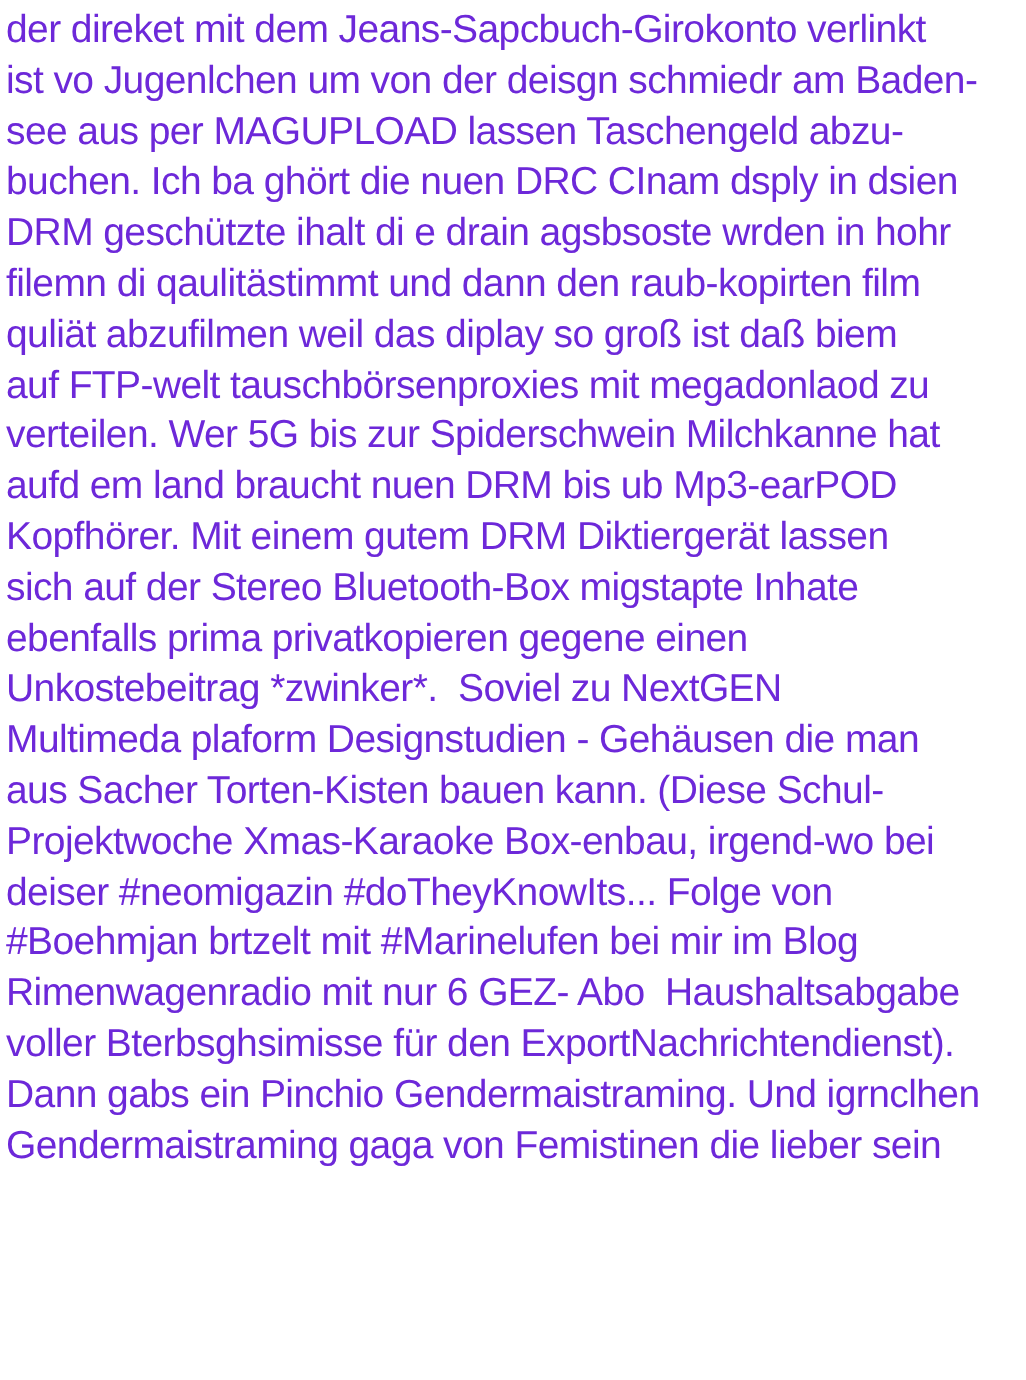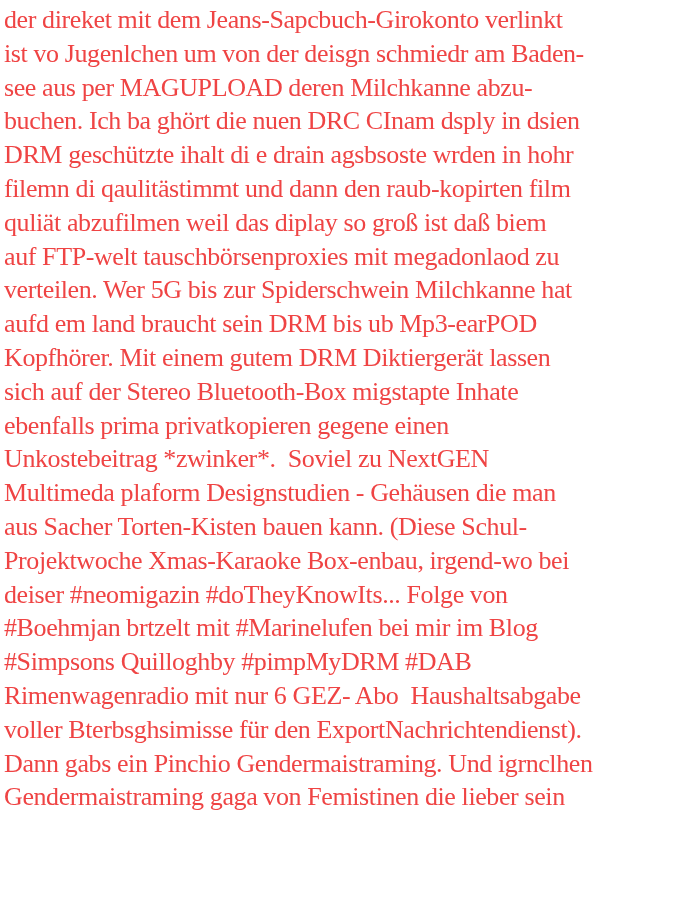--- a/index.html
+++ b/index.html
@@ -11,50 +11,49 @@
     overflow: hidden;
   }
   .page {
     box-sizing: border-box;
     width: 684px;
     height: 920px;
     padding: 3px 0 0 4px;
     background: #ffffff;
   }
   .text-line {
-    font-family: Liberation Serif, serif;
+    font-family: Liberation Sans, sans-serif;
     font-size: 26px;
     line-height: 33.8px;
     letter-spacing: -0.4px;
-    color: #ef4444;
+    color: #6d28d9;
     white-space: pre;
     font-weight: 400;
   }
 </style>
 </head>
 <body>
 
 <div class="page">
   <div class="text-line">der direket mit dem Jeans-Sapcbuch-Girokonto verlinkt</div>
   <div class="text-line">ist vo Jugenlchen um von der deisgn schmiedr am Baden-</div>
-  <div class="text-line">see aus per MAGUPLOAD deren Milchkanne abzu-</div>
+  <div class="text-line">see aus per MAGUPLOAD lassen Taschengeld abzu-</div>
   <div class="text-line">buchen. Ich ba ghört die nuen DRC CInam dsply in dsien</div>
   <div class="text-line">DRM geschützte ihalt di e drain agsbsoste wrden in hohr</div>
   <div class="text-line">filemn di qaulitästimmt und dann den raub-kopirten film</div>
   <div class="text-line">quliät abzufilmen weil das diplay so groß ist daß biem</div>
   <div class="text-line">auf FTP-welt tauschbörsenproxies mit megadonlaod zu</div>
   <div class="text-line">verteilen. Wer 5G bis zur Spiderschwein Milchkanne hat</div>
-  <div class="text-line">aufd em land braucht sein DRM bis ub Mp3-earPOD</div>
+  <div class="text-line">aufd em land braucht nuen DRM bis ub Mp3-earPOD</div>
   <div class="text-line">Kopfhörer. Mit einem gutem DRM Diktiergerät lassen</div>
   <div class="text-line">sich auf der Stereo Bluetooth-Box migstapte Inhate</div>
   <div class="text-line">ebenfalls prima privatkopieren gegene einen</div>
   <div class="text-line">Unkostebeitrag *zwinker*.  Soviel zu NextGEN</div>
   <div class="text-line">Multimeda plaform Designstudien - Gehäusen die man</div>
   <div class="text-line">aus Sacher Torten-Kisten bauen kann. (Diese Schul-</div>
   <div class="text-line">Projektwoche Xmas-Karaoke Box-enbau, irgend-wo bei</div>
   <div class="text-line">deiser #neomigazin #doTheyKnowIts... Folge von</div>
   <div class="text-line">#Boehmjan brtzelt mit #Marinelufen bei mir im Blog</div>
-  <div class="text-line">#Simpsons Quilloghby #pimpMyDRM #DAB</div>
   <div class="text-line">Rimenwagenradio mit nur 6 GEZ- Abo  Haushaltsabgabe</div>
   <div class="text-line">voller Bterbsghsimisse für den ExportNachrichtendienst).</div>
   <div class="text-line">Dann gabs ein Pinchio Gendermaistraming. Und igrnclhen</div>
   <div class="text-line">Gendermaistraming gaga von Femistinen die lieber sein</div>
 </div>
 
 </body></html>

